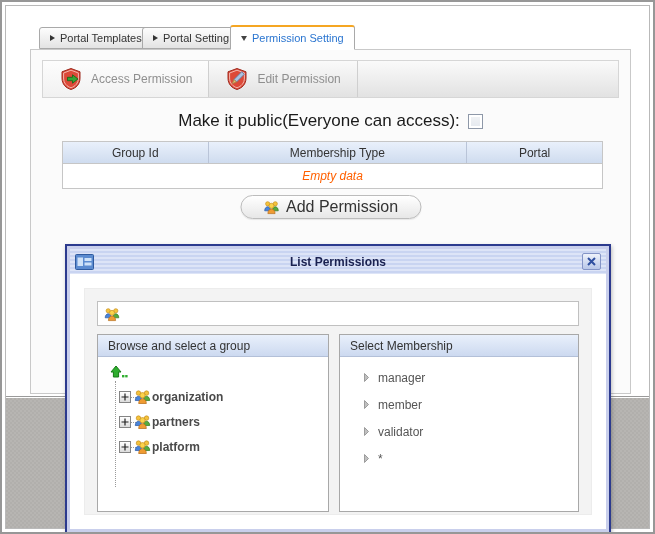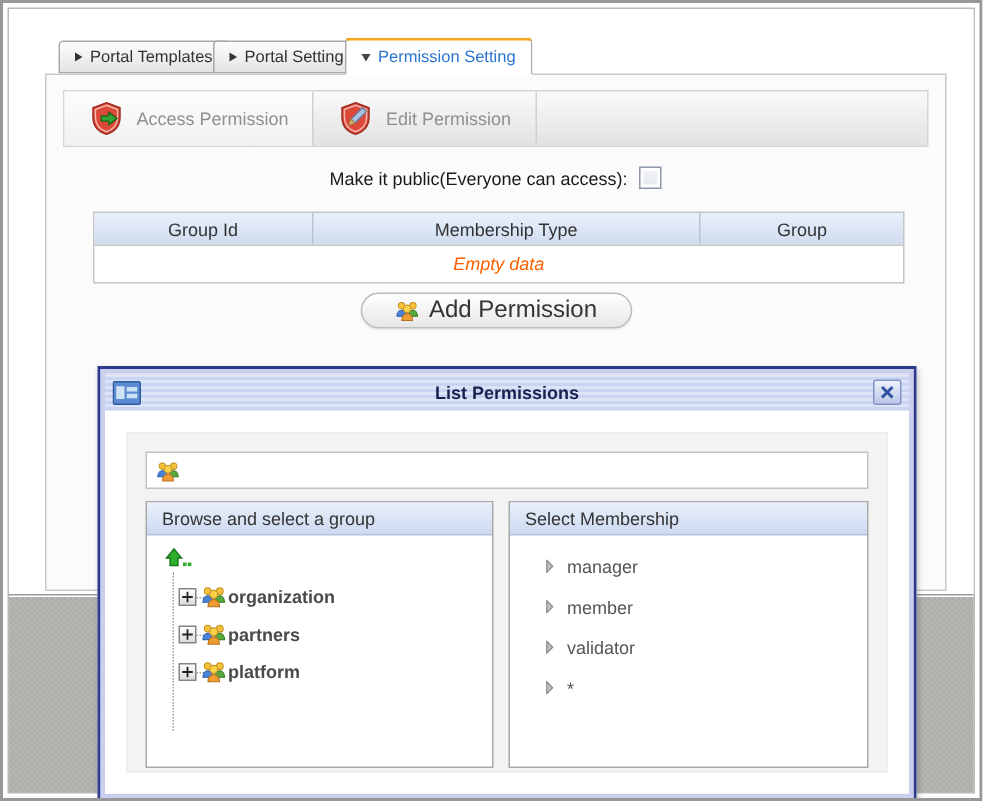--- a/index.html
+++ b/index.html
@@ -23,21 +23,21 @@
 
   
   .panel{position:absolute;left:24px;top:43px;width:601px;height:345px;background:#fbfbfb;border:1px solid #c9c9c9;z-index:2;}
   .subbar{position:absolute;left:11px;right:11px;top:10px;height:38px;
           background:linear-gradient(#fafafa,#e2e2e2);border:1px solid #d6d6d6;display:flex;}
   .subtab{display:flex;align-items:center;gap:8px;padding:0 16px;border-right:1px solid #cfcfcf;
           font-size:12px;font-weight:normal;color:#8f8f8f;}
   .subtab.active{background:linear-gradient(#fdfdfd,#f1f1f1);}
 
   .pub-row{position:absolute;left:0;right:0;top:61px;display:flex;justify-content:center;align-items:center;gap:8px;}
-  .pub-label{font-size:12px;color:#1a1a1a;}
+  .pub-label{font-size:17px;color:#1a1a1a;}
   .checkbox{width:15px;height:15px;border:1px solid #8e98a8;background:linear-gradient(#f2f4f6,#e4e8ee);
             box-shadow:inset 0 0 0 2px #fff;}
 
   .grid{position:absolute;left:31px;top:91px;width:541px;border:1px solid #c6c6c6;background:#fff;}
   .grid-head{display:flex;height:22px;background:linear-gradient(#e9f0fb,#cfdcef);border-bottom:1px solid #c6c6c6;justify-content:flex-end;}
   .grid-head .cell{display:flex;align-items:center;justify-content:center;font-size:12px;color:#333;}
   .cell.c1{width:27%;border-right:1px solid #b9c4d8;}
   .cell.c2{width:48%;border-right:1px solid #b9c4d8;}
   .cell.c3{width:25%;}
   .grid-empty{height:24px;display:flex;align-items:center;justify-content:center;
@@ -129,21 +129,21 @@
 
         <div class="pub-row">
           <span class="pub-label">Make it public(Everyone can access):</span>
           <span class="checkbox"></span>
         </div>
 
         <div class="grid">
           <div class="grid-head">
             <div class="cell c1">Group Id</div>
             <div class="cell c2">Membership Type</div>
-            <div class="cell c3">Group</div>
+            <div class="cell c3">Portal</div>
           </div>
           <div class="grid-empty">Empty data</div>
         </div>
 
         <div class="add-btn">
           <svg width="16" height="16" viewBox="0 0 16 16">
             <circle cx="4.2" cy="4.8" r="2.1" fill="#f5c33b" stroke="#c89020" stroke-width="0.7"></circle>
             <path d="M1.2 11.8 c0-2.6 1.5-4 3-4 s3 1.4 3 4 z" fill="#4a84d8" stroke="#2a5aa8" stroke-width="0.7"></path>
             <circle cx="11.8" cy="4.8" r="2.1" fill="#f5c33b" stroke="#c89020" stroke-width="0.7"></circle>
             <path d="M8.8 11.8 c0-2.6 1.5-4 3-4 s3 1.4 3 4 z" fill="#57aa3c" stroke="#357a20" stroke-width="0.7"></path>

